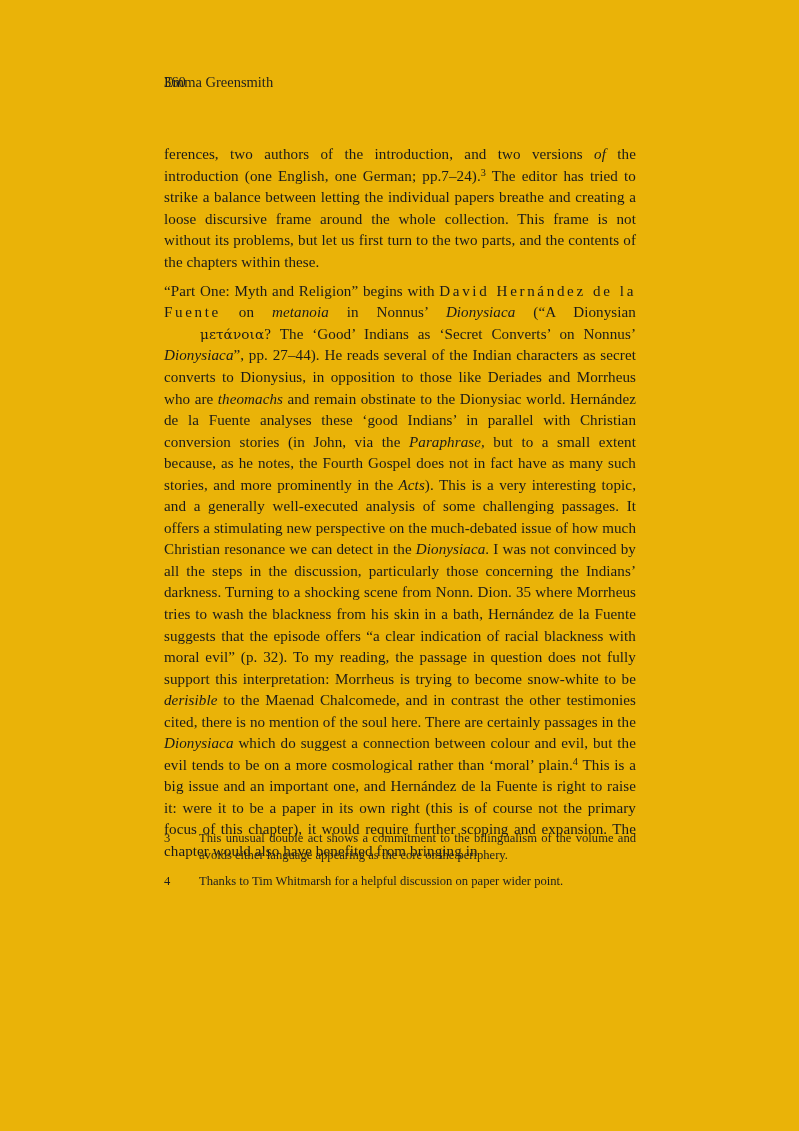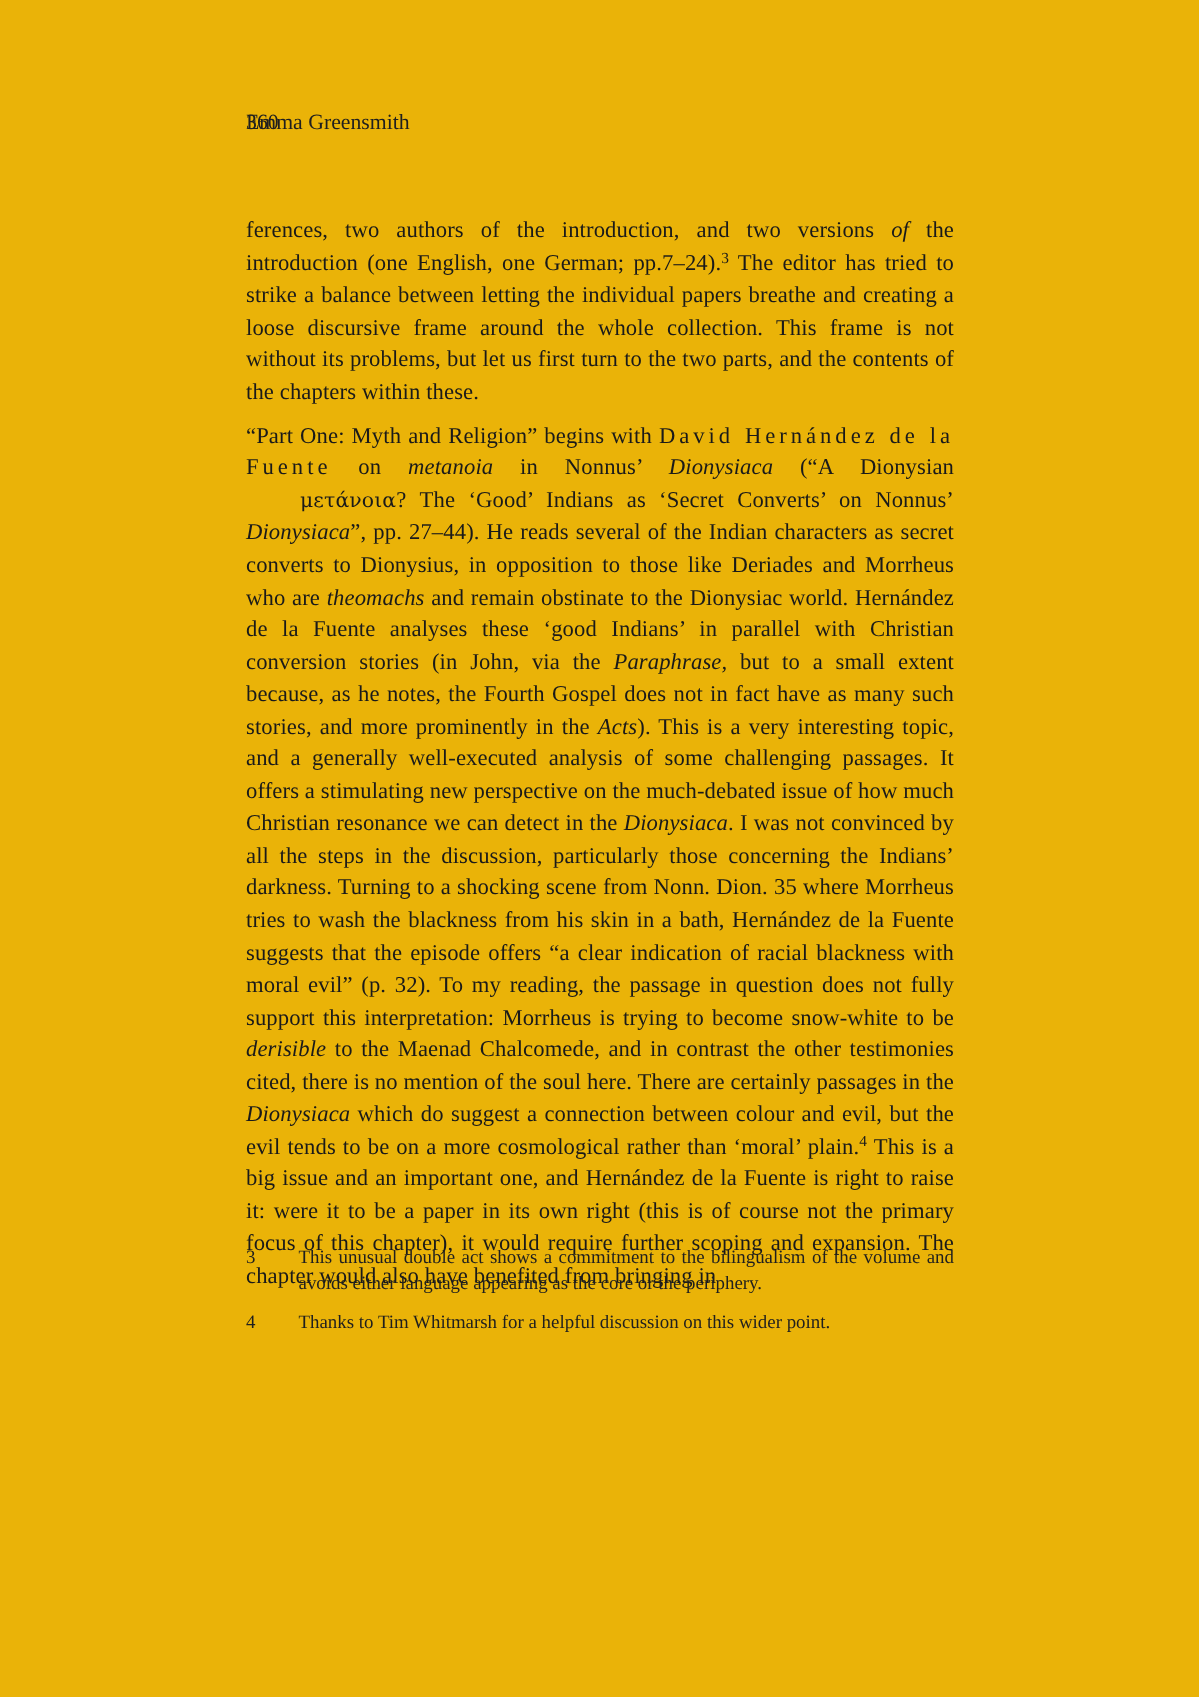--- a/index.html
+++ b/index.html
@@ -127,17 +127,17 @@
     <p class="para" id="para-slot-1">“Part One: Myth and Religion” begins with <span class="tracked">David Hernández de la Fuente</span> on <span class="it">metanoia</span> in Nonnus’ <span class="it">Dionysiaca</span> (“A Dionysian <span class="greek">μετάνοια</span>? The ‘Good’ Indians as ‘Secret Converts’ on Nonnus’ <span class="it">Dionysiaca</span>”, pp. 27–44). He reads several of the Indian characters as secret converts to Dionysius, in opposition to those like Deriades and Morrheus who are <span class="it">theomachs</span> and remain obstinate to the Dionysiac world. Hernández de la Fuente analyses these ‘good Indians’ in parallel with Christian conversion stories (in John, via the <span class="it">Paraphrase,</span> but to a small extent because, as he notes, the Fourth Gospel does not in fact have as many such stories, and more prominently in the <span class="it">Acts</span>). This is a very interesting topic, and a generally well-executed analysis of some challenging passages. It offers a stimulating new perspective on the much-debated issue of how much Christian resonance we can detect in the <span class="it">Dionysiaca</span>. I was not convinced by all the steps in the discussion, particularly those concerning the Indians’ darkness. Turning to a shocking scene from Nonn. Dion. 35 where Morrheus tries to wash the blackness from his skin in a bath, Hernández de la Fuente suggests that the episode offers “a clear indication of racial blackness with moral evil” (p. 32). To my reading, the passage in question does not fully support this interpretation: Morrheus is trying to become snow-white to be <span class="it">derisible</span> to the Maenad Chalcomede, and in contrast the other testimonies cited, there is no mention of the soul here. There are certainly passages in the <span class="it">Dionysiaca</span> which do suggest a connection between colour and evil, but the evil tends to be on a more cosmological rather than ‘moral’ plain.<sup>4</sup> This is a big issue and an important one, and Hernández de la Fuente is right to raise it: were it to be a paper in its own right (this is of course not the primary focus of this chapter), it would require further scoping and expansion. The chapter would also have benefited from bringing in</p>
   </div>
 
   <div class="footnotes">
     <div class="footnote" id="fn-slot-0">
       <span class="fn-num">3</span>
       <span class="fn-text">This unusual double act shows a commitment to the bilingualism of the volume and avoids either language appearing as the core or the periphery.</span>
     </div>
     <div class="footnote" id="fn-slot-1">
       <span class="fn-num">4</span>
-      <span class="fn-text">Thanks to Tim Whitmarsh for a helpful discussion on this wider point.</span>
+      <span class="fn-text">Thanks to Tim Whitmarsh for a helpful discussion on paper wider point.</span>
     </div>
   </div>
 
 </div>
 
 </body></html>

